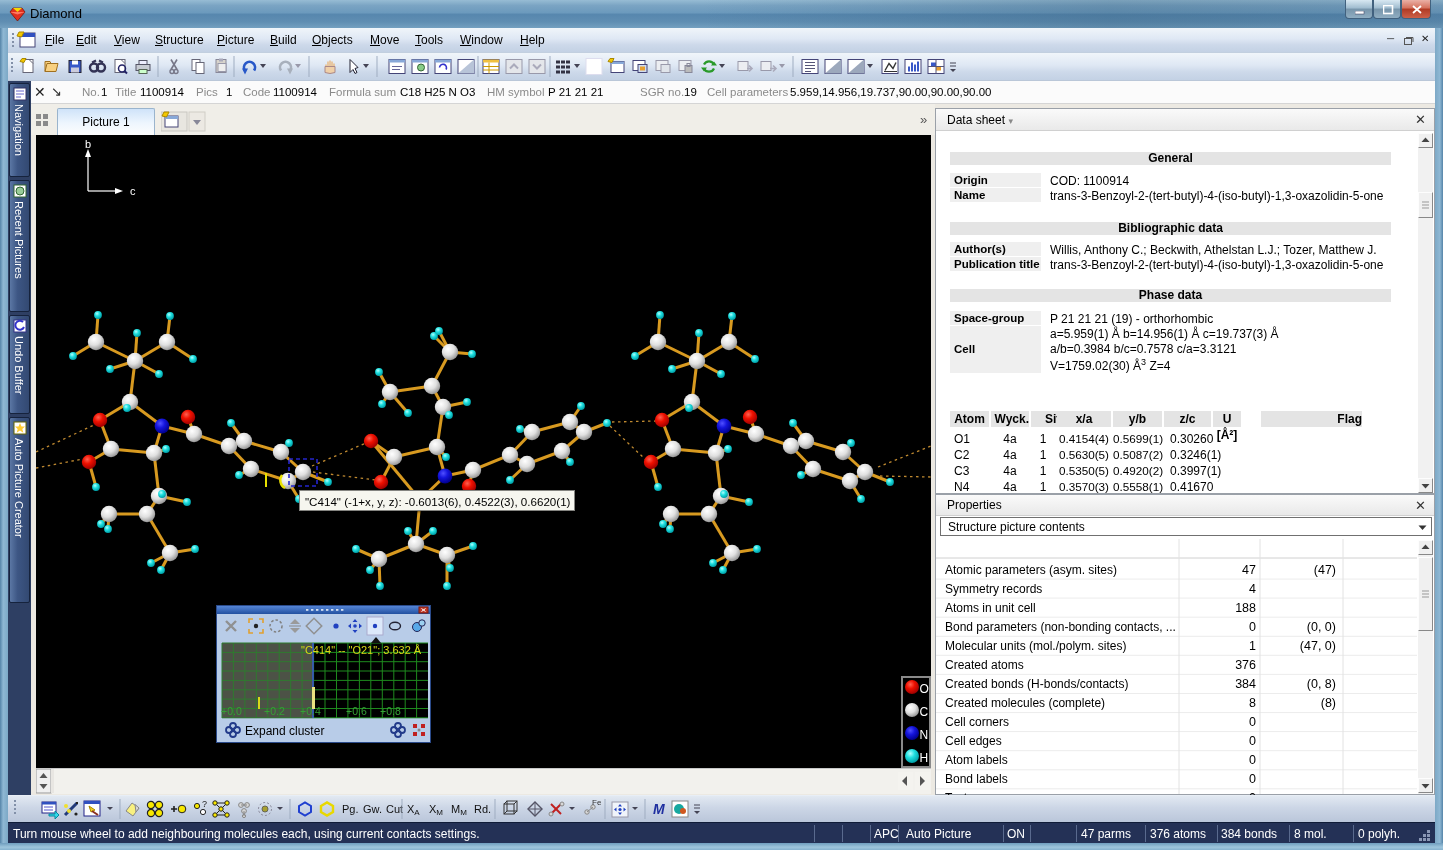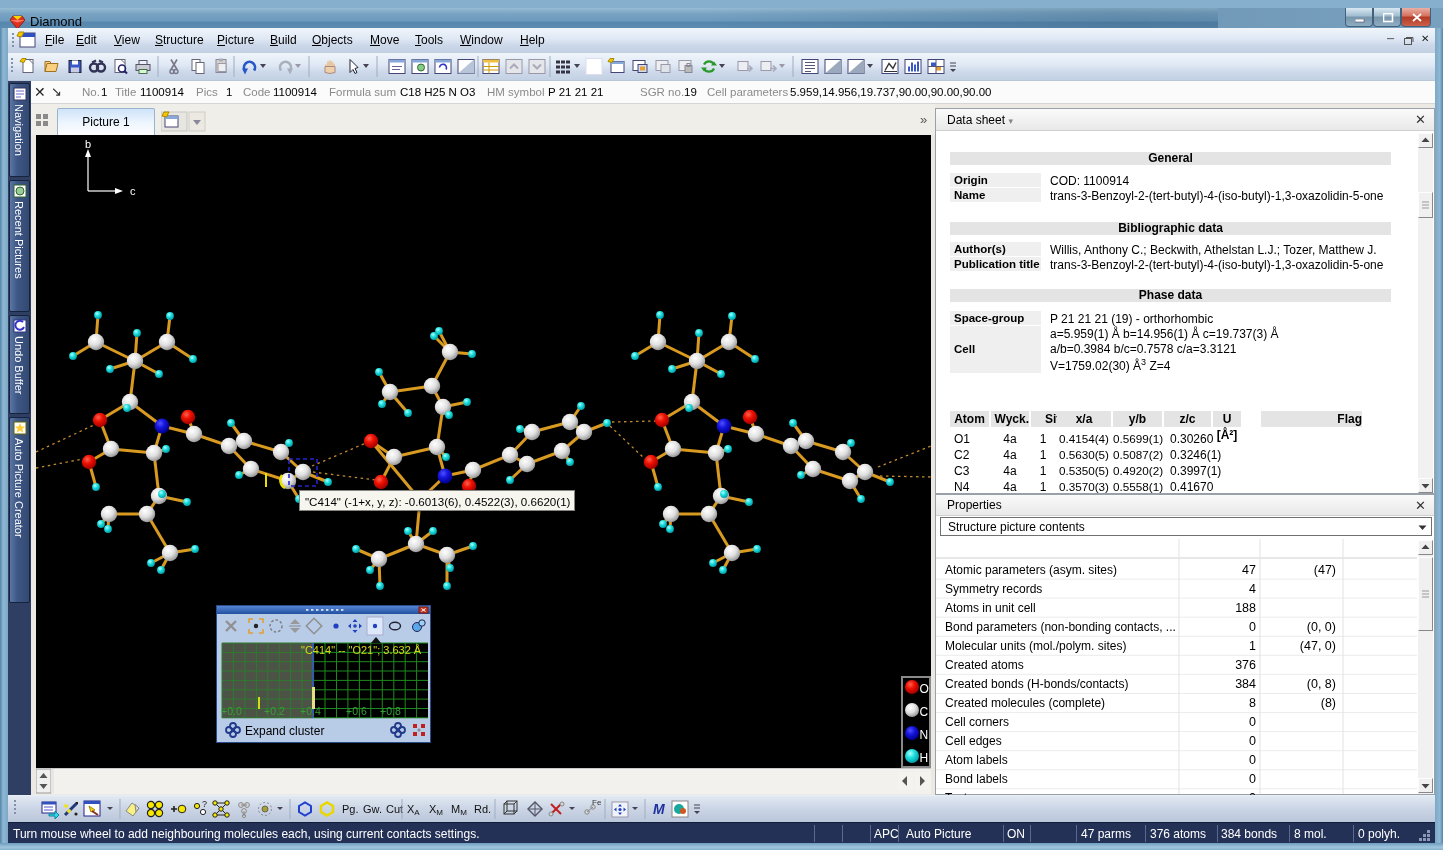--- a/index.html
+++ b/index.html
@@ -1,20 +1,20 @@
 <!DOCTYPE html>
 <html><head>
 <meta charset="utf-8">
 <style>
 * { margin:0; padding:0; box-sizing:border-box; }
 html,body { width:1443px; height:850px; overflow:hidden; }
 body { font-family:"Liberation Sans", sans-serif; position:relative; background:#86aecd; }
 .abs { position:absolute; }
 
-#titlebar { left:0; top:8px; width:1218px; height:28px;
+#titlebar { left:0; top:0; width:1443px; height:28px;
   background:linear-gradient(180deg,#97bcd4 0%,#7aa4c3 20%,#6c9abd 45%,#5787ae 52%,#608eb2 78%,#74a0c0 100%); }
 #titlebar .txt { left:30px; top:6px; font-size:13px; color:#000; }
 .winbtn { top:0px; height:19px; border:1px solid #41617e; border-top:none; border-radius:0 0 4px 4px;
   background:linear-gradient(180deg,#d8e8f2 0%,#9fbccf 45%,#7795ab 50%,#90aec2 100%); }
 #btnclose { background:linear-gradient(180deg,#eab0a6 0%,#d4705c 45%,#b03a24 50%,#cc6048 100%); }
 .bar-grad { background:linear-gradient(180deg,#f0f5fa 0%,#dfe8f4 45%,#cdd9ea 70%,#c3d1e4 100%); }
 #menubar { left:0px; top:28px; width:1443px; height:25px; border-bottom:1px solid #c2cfdf; }
 #menubar .mi { position:absolute; top:5px; font-size:12px; color:#000; }
 #toolbar1 { left:0px; top:53px; width:1443px; height:28px; border-bottom:1px solid #bac7d8; }
 #inforow { left:0px; top:81px; width:1443px; height:23px; background:#fbfbfb; border-bottom:1px solid #d5d5d5; }

